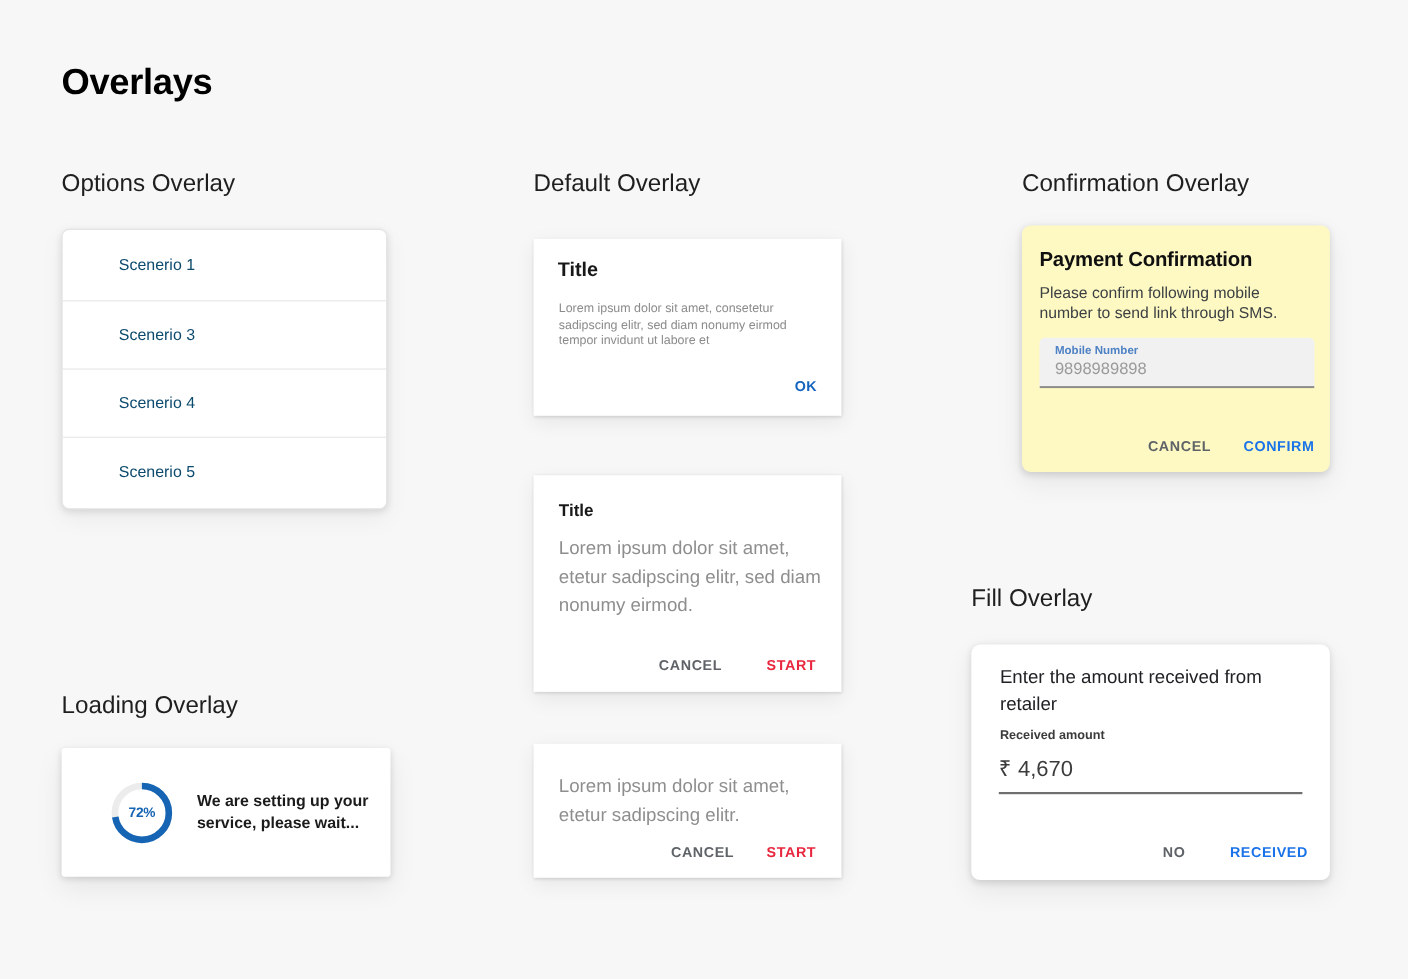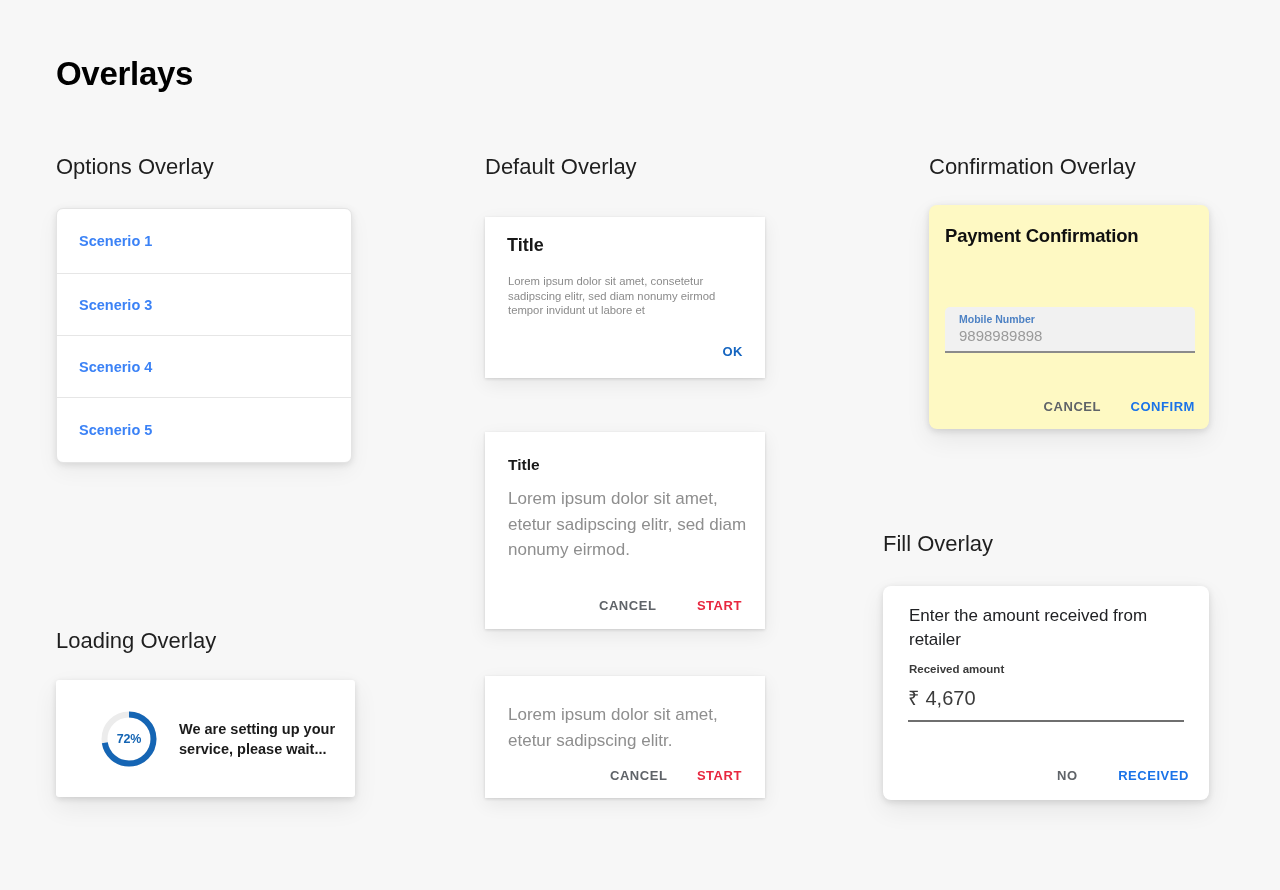--- a/index.html
+++ b/index.html
@@ -46,27 +46,26 @@
     width: 294px;
     background: #ffffff;
     border-radius: 7px;
     border: 1px solid #e4e4e4;
     box-shadow: 0 2px 7px rgba(0,0,0,0.10), 0 8px 22px rgba(0,0,0,0.05);
     overflow: hidden;
   }
   .option-row {
     height: 62px;
     line-height: 62px;
-    padding-left: 22px;
+    padding-left: 51px;
     font-size: 14.5px;
-    color: #3b82f6;
+    color: #0c4a6e;
     border-bottom: 1px solid #e6e6e6;
     box-sizing: border-box;
     cursor: pointer;
-    font-weight: bold;
   }
   .option-row:first-child { height: 65px; line-height: 65px; }
   .option-row:last-child { border-bottom: none; height: 64px; line-height: 64px; }
 
   
   .loading-title { left: 56px; top: 626px; }
 
   .loading-card {
     position: absolute;
     left: 56px;
@@ -301,20 +300,21 @@
   <div class="c-actions">
     <button class="txt-btn btn-grey">CANCEL</button>
     <button class="txt-btn btn-red btn-gap-sm">START</button>
   </div>
 </div>
 
 <div class="section-title confirm-title">Confirmation Overlay</div>
 
 <div class="confirm-card">
   <div class="cc-title">Payment Confirmation</div>
+  <div class="cc-sub">Please confirm following mobile number to send link through SMS.</div>
   <div class="filled-field">
     <div class="ff-label">Mobile Number</div>
     <div class="ff-value">9898989898</div>
   </div>
   <div class="cc-actions">
     <button class="txt-btn btn-grey">CANCEL</button>
     <button class="txt-btn btn-blue-l btn-gap-sm">CONFIRM</button>
   </div>
 </div>
 

